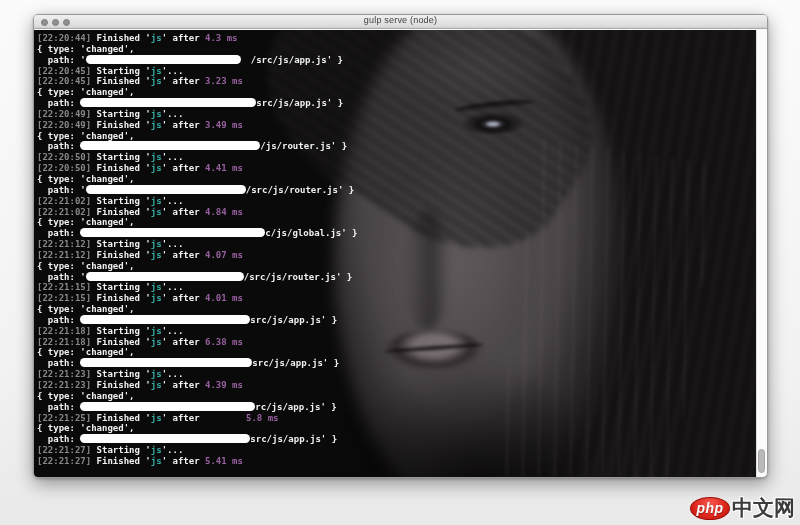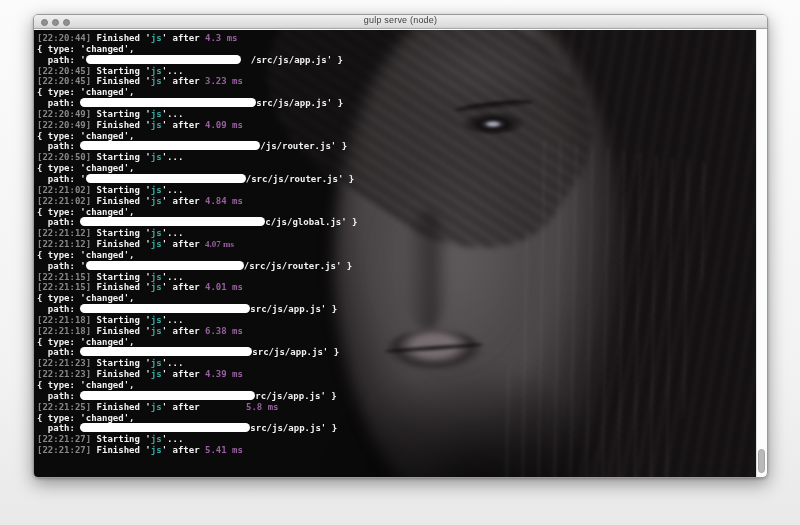--- a/index.html
+++ b/index.html
@@ -119,32 +119,33 @@
         </div>
         <div class="term-output" id="term-output">
             <div class="t-line"><span style="color: rgb(135, 135, 135);">[22:20:44]</span><span style="color: rgb(241, 241, 241);"> Finished '</span><span style="color: rgb(53, 169, 162);">js</span><span style="color: rgb(241, 241, 241);">' after </span><span style="color: rgb(150, 96, 159);">4.3 ms</span></div>
             <div class="t-line"><span style="color: rgb(241, 241, 241);">{ type: 'changed',</span></div>
             <div class="t-line"><span style="color: rgb(241, 241, 241);">  path: '</span><span class="redact" style="width: 155px; background: rgb(255, 255, 255);"></span><span style="color: rgb(241, 241, 241); margin-left: 10px;">/src/js/app.js' }</span></div>
             <div class="t-line"><span style="color: rgb(135, 135, 135);">[22:20:45]</span><span style="color: rgb(241, 241, 241);"> Starting '</span><span style="color: rgb(53, 169, 162);">js</span><span style="color: rgb(241, 241, 241);">'...</span></div>
             <div class="t-line"><span style="color: rgb(135, 135, 135);">[22:20:45]</span><span style="color: rgb(241, 241, 241);"> Finished '</span><span style="color: rgb(53, 169, 162);">js</span><span style="color: rgb(241, 241, 241);">' after </span><span style="color: rgb(150, 96, 159);">3.23 ms</span></div>
             <div class="t-line"><span style="color: rgb(241, 241, 241);">{ type: 'changed',</span></div>
             <div class="t-line"><span style="color: rgb(241, 241, 241);">  path: </span><span class="redact" style="width: 176px; background: rgb(255, 255, 255);"></span><span style="color: rgb(241, 241, 241);">src/js/app.js' }</span></div>
             <div class="t-line"><span style="color: rgb(135, 135, 135);">[22:20:49]</span><span style="color: rgb(241, 241, 241);"> Starting '</span><span style="color: rgb(53, 169, 162);">js</span><span style="color: rgb(241, 241, 241);">'...</span></div>
-            <div class="t-line"><span style="color: rgb(135, 135, 135);">[22:20:49]</span><span style="color: rgb(241, 241, 241);"> Finished '</span><span style="color: rgb(53, 169, 162);">js</span><span style="color: rgb(241, 241, 241);">' after </span><span style="color: rgb(150, 96, 159);">4.09 ms</span></div>
+            <div class="t-line"><span style="color: rgb(135, 135, 135);">[22:20:49]</span><span style="color: rgb(241, 241, 241);"> Finished '</span><span style="color: rgb(53, 169, 162);">js</span><span style="color: rgb(241, 241, 241);">' after </span><span style="color: rgb(150, 96, 159);">3.49 ms</span></div>
             <div class="t-line"><span style="color: rgb(241, 241, 241);">{ type: 'changed',</span></div>
             <div class="t-line"><span style="color: rgb(241, 241, 241);">  path: </span><span class="redact" style="width: 180px; background: rgb(255, 255, 255);"></span><span style="color: rgb(241, 241, 241);">/js/router.js' }</span></div>
             <div class="t-line"><span style="color: rgb(135, 135, 135);">[22:20:50]</span><span style="color: rgb(241, 241, 241);"> Starting '</span><span style="color: rgb(53, 169, 162);">js</span><span style="color: rgb(241, 241, 241);">'...</span></div>
+            <div class="t-line"><span style="color: rgb(135, 135, 135);">[22:20:50]</span><span style="color: rgb(241, 241, 241);"> Finished '</span><span style="color: rgb(53, 169, 162);">js</span><span style="color: rgb(241, 241, 241);">' after </span><span style="color: rgb(150, 96, 159);">4.41 ms</span></div>
             <div class="t-line"><span style="color: rgb(241, 241, 241);">{ type: 'changed',</span></div>
             <div class="t-line"><span style="color: rgb(241, 241, 241);">  path: '</span><span class="redact" style="width: 160px; background: rgb(255, 255, 255);"></span><span style="color: rgb(241, 241, 241);">/src/js/router.js' }</span></div>
             <div class="t-line"><span style="color: rgb(135, 135, 135);">[22:21:02]</span><span style="color: rgb(241, 241, 241);"> Starting '</span><span style="color: rgb(53, 169, 162);">js</span><span style="color: rgb(241, 241, 241);">'...</span></div>
             <div class="t-line"><span style="color: rgb(135, 135, 135);">[22:21:02]</span><span style="color: rgb(241, 241, 241);"> Finished '</span><span style="color: rgb(53, 169, 162);">js</span><span style="color: rgb(241, 241, 241);">' after </span><span style="color: rgb(150, 96, 159);">4.84 ms</span></div>
             <div class="t-line"><span style="color: rgb(241, 241, 241);">{ type: 'changed',</span></div>
             <div class="t-line"><span style="color: rgb(241, 241, 241);">  path: </span><span class="redact" style="width: 185px; background: rgb(255, 255, 255);"></span><span style="color: rgb(241, 241, 241);">c/js/global.js' }</span></div>
             <div class="t-line"><span style="color: rgb(135, 135, 135);">[22:21:12]</span><span style="color: rgb(241, 241, 241);"> Starting '</span><span style="color: rgb(53, 169, 162);">js</span><span style="color: rgb(241, 241, 241);">'...</span></div>
-            <div class="t-line"><span style="color: rgb(135, 135, 135);">[22:21:12]</span><span style="color: rgb(241, 241, 241);"> Finished '</span><span style="color: rgb(53, 169, 162);">js</span><span style="color: rgb(241, 241, 241);">' after </span><span style="color: rgb(150, 96, 159); font-family: Liberation Serif, serif;">4.07 ms</span></div>
+            <div class="t-line"><span style="color: rgb(135, 135, 135);">[22:21:12]</span><span style="color: rgb(241, 241, 241);"> Finished '</span><span style="color: rgb(53, 169, 162);">js</span><span style="color: rgb(241, 241, 241);">' after </span><span style="color: rgb(150, 96, 159);">4.07 ms</span></div>
             <div class="t-line"><span style="color: rgb(241, 241, 241);">{ type: 'changed',</span></div>
             <div class="t-line"><span style="color: rgb(241, 241, 241);">  path: '</span><span class="redact" style="width: 158px; background: rgb(255, 255, 255);"></span><span style="color: rgb(241, 241, 241);">/src/js/router.js' }</span></div>
             <div class="t-line"><span style="color: rgb(135, 135, 135);">[22:21:15]</span><span style="color: rgb(241, 241, 241);"> Starting '</span><span style="color: rgb(53, 169, 162);">js</span><span style="color: rgb(241, 241, 241);">'...</span></div>
             <div class="t-line"><span style="color: rgb(135, 135, 135);">[22:21:15]</span><span style="color: rgb(241, 241, 241);"> Finished '</span><span style="color: rgb(53, 169, 162);">js</span><span style="color: rgb(241, 241, 241);">' after </span><span style="color: rgb(150, 96, 159);">4.01 ms</span></div>
             <div class="t-line"><span style="color: rgb(241, 241, 241);">{ type: 'changed',</span></div>
             <div class="t-line"><span style="color: rgb(241, 241, 241);">  path: </span><span class="redact" style="width: 170px; background: rgb(255, 255, 255);"></span><span style="color: rgb(241, 241, 241);">src/js/app.js' }</span></div>
             <div class="t-line"><span style="color: rgb(135, 135, 135);">[22:21:18]</span><span style="color: rgb(241, 241, 241);"> Starting '</span><span style="color: rgb(53, 169, 162);">js</span><span style="color: rgb(241, 241, 241);">'...</span></div>
             <div class="t-line"><span style="color: rgb(135, 135, 135);">[22:21:18]</span><span style="color: rgb(241, 241, 241);"> Finished '</span><span style="color: rgb(53, 169, 162);">js</span><span style="color: rgb(241, 241, 241);">' after </span><span style="color: rgb(150, 96, 159);">6.38 ms</span></div>
             <div class="t-line"><span style="color: rgb(241, 241, 241);">{ type: 'changed',</span></div>
             <div class="t-line"><span style="color: rgb(241, 241, 241);">  path: </span><span class="redact" style="width: 172px; background: rgb(255, 255, 255);"></span><span style="color: rgb(241, 241, 241);">src/js/app.js' }</span></div>
@@ -159,14 +160,18 @@
             <div class="t-line"><span style="color: rgb(135, 135, 135);">[22:21:27]</span><span style="color: rgb(241, 241, 241);"> Finished '</span><span style="color: rgb(53, 169, 162);">js</span><span style="color: rgb(241, 241, 241);">' after </span><span style="color: rgb(150, 96, 159);">5.41 ms</span></div>
           </div>
       </div>
       <div class="scrollbar-track">
         <div class="scrollbar-thumb"></div>
       </div>
     </div>
 
   </div>
 
+  <div class="watermark">
+    <span class="wm-badge">php</span>
+    <span class="wm-text">中文网</span>
+  </div>
 
 </div>
 
 </body></html>

